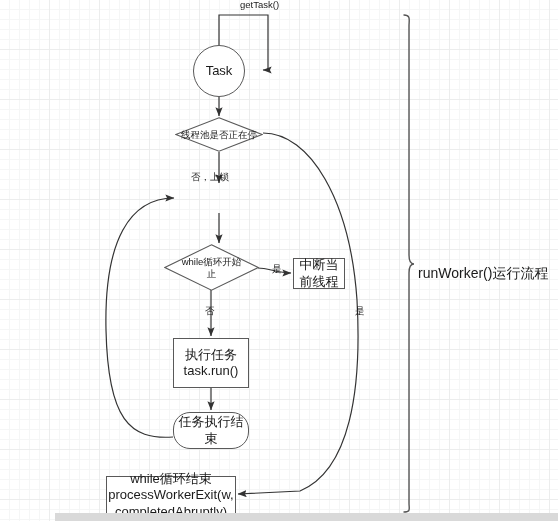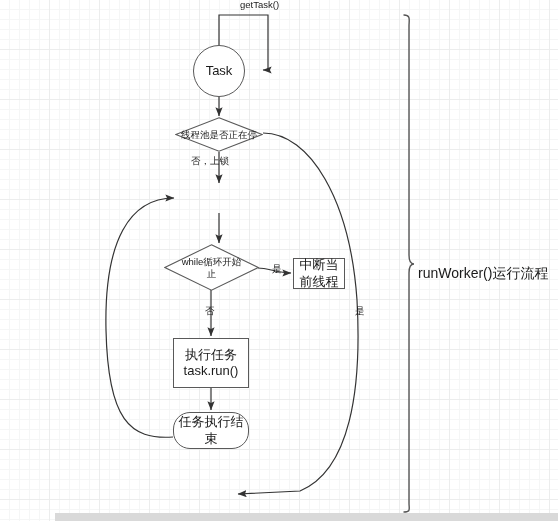--- a/index.html
+++ b/index.html
@@ -176,24 +176,29 @@
 
   <div class="node plain" style="left:293px; top:258px; width:52px; height:31px;">
     <span class="node-text">中断当
 前线程</span>
   </div>
 
   <div class="node plain" style="left:173px; top:412px; width:76px; height:37px;border-radius:17px;">
     <span class="node-text">任务执行结束</span>
   </div>
 
+  <div class="node plain" style="left:106px; top:476px; width:130px; height:39px;">
+    <span class="node-text">while循环结束
+processWorkerExit(w,
+completedAbruptly)</span>
+  </div>
 
   <div class="edge-label" style="left:240px; top:0;">getTask()</div>
 
-  <div class="edge-label" style="left:191px; top:156px;">否，上锁</div>
+  <div class="edge-label" style="left:191px; top:172px;">否，上锁</div>
 
   <div class="edge-label" style="left:355px; top:306px;">是</div>
 
   <div class="edge-label" style="left:272px; top:264px;">是</div>
 
   <div class="edge-label" style="left:205px; top:306px;">否</div>
 
   <div class="brace-label" style="left:418px; top:265px;">runWorker()运行流程</div>
 
   <div class="bottom-bar"></div>

